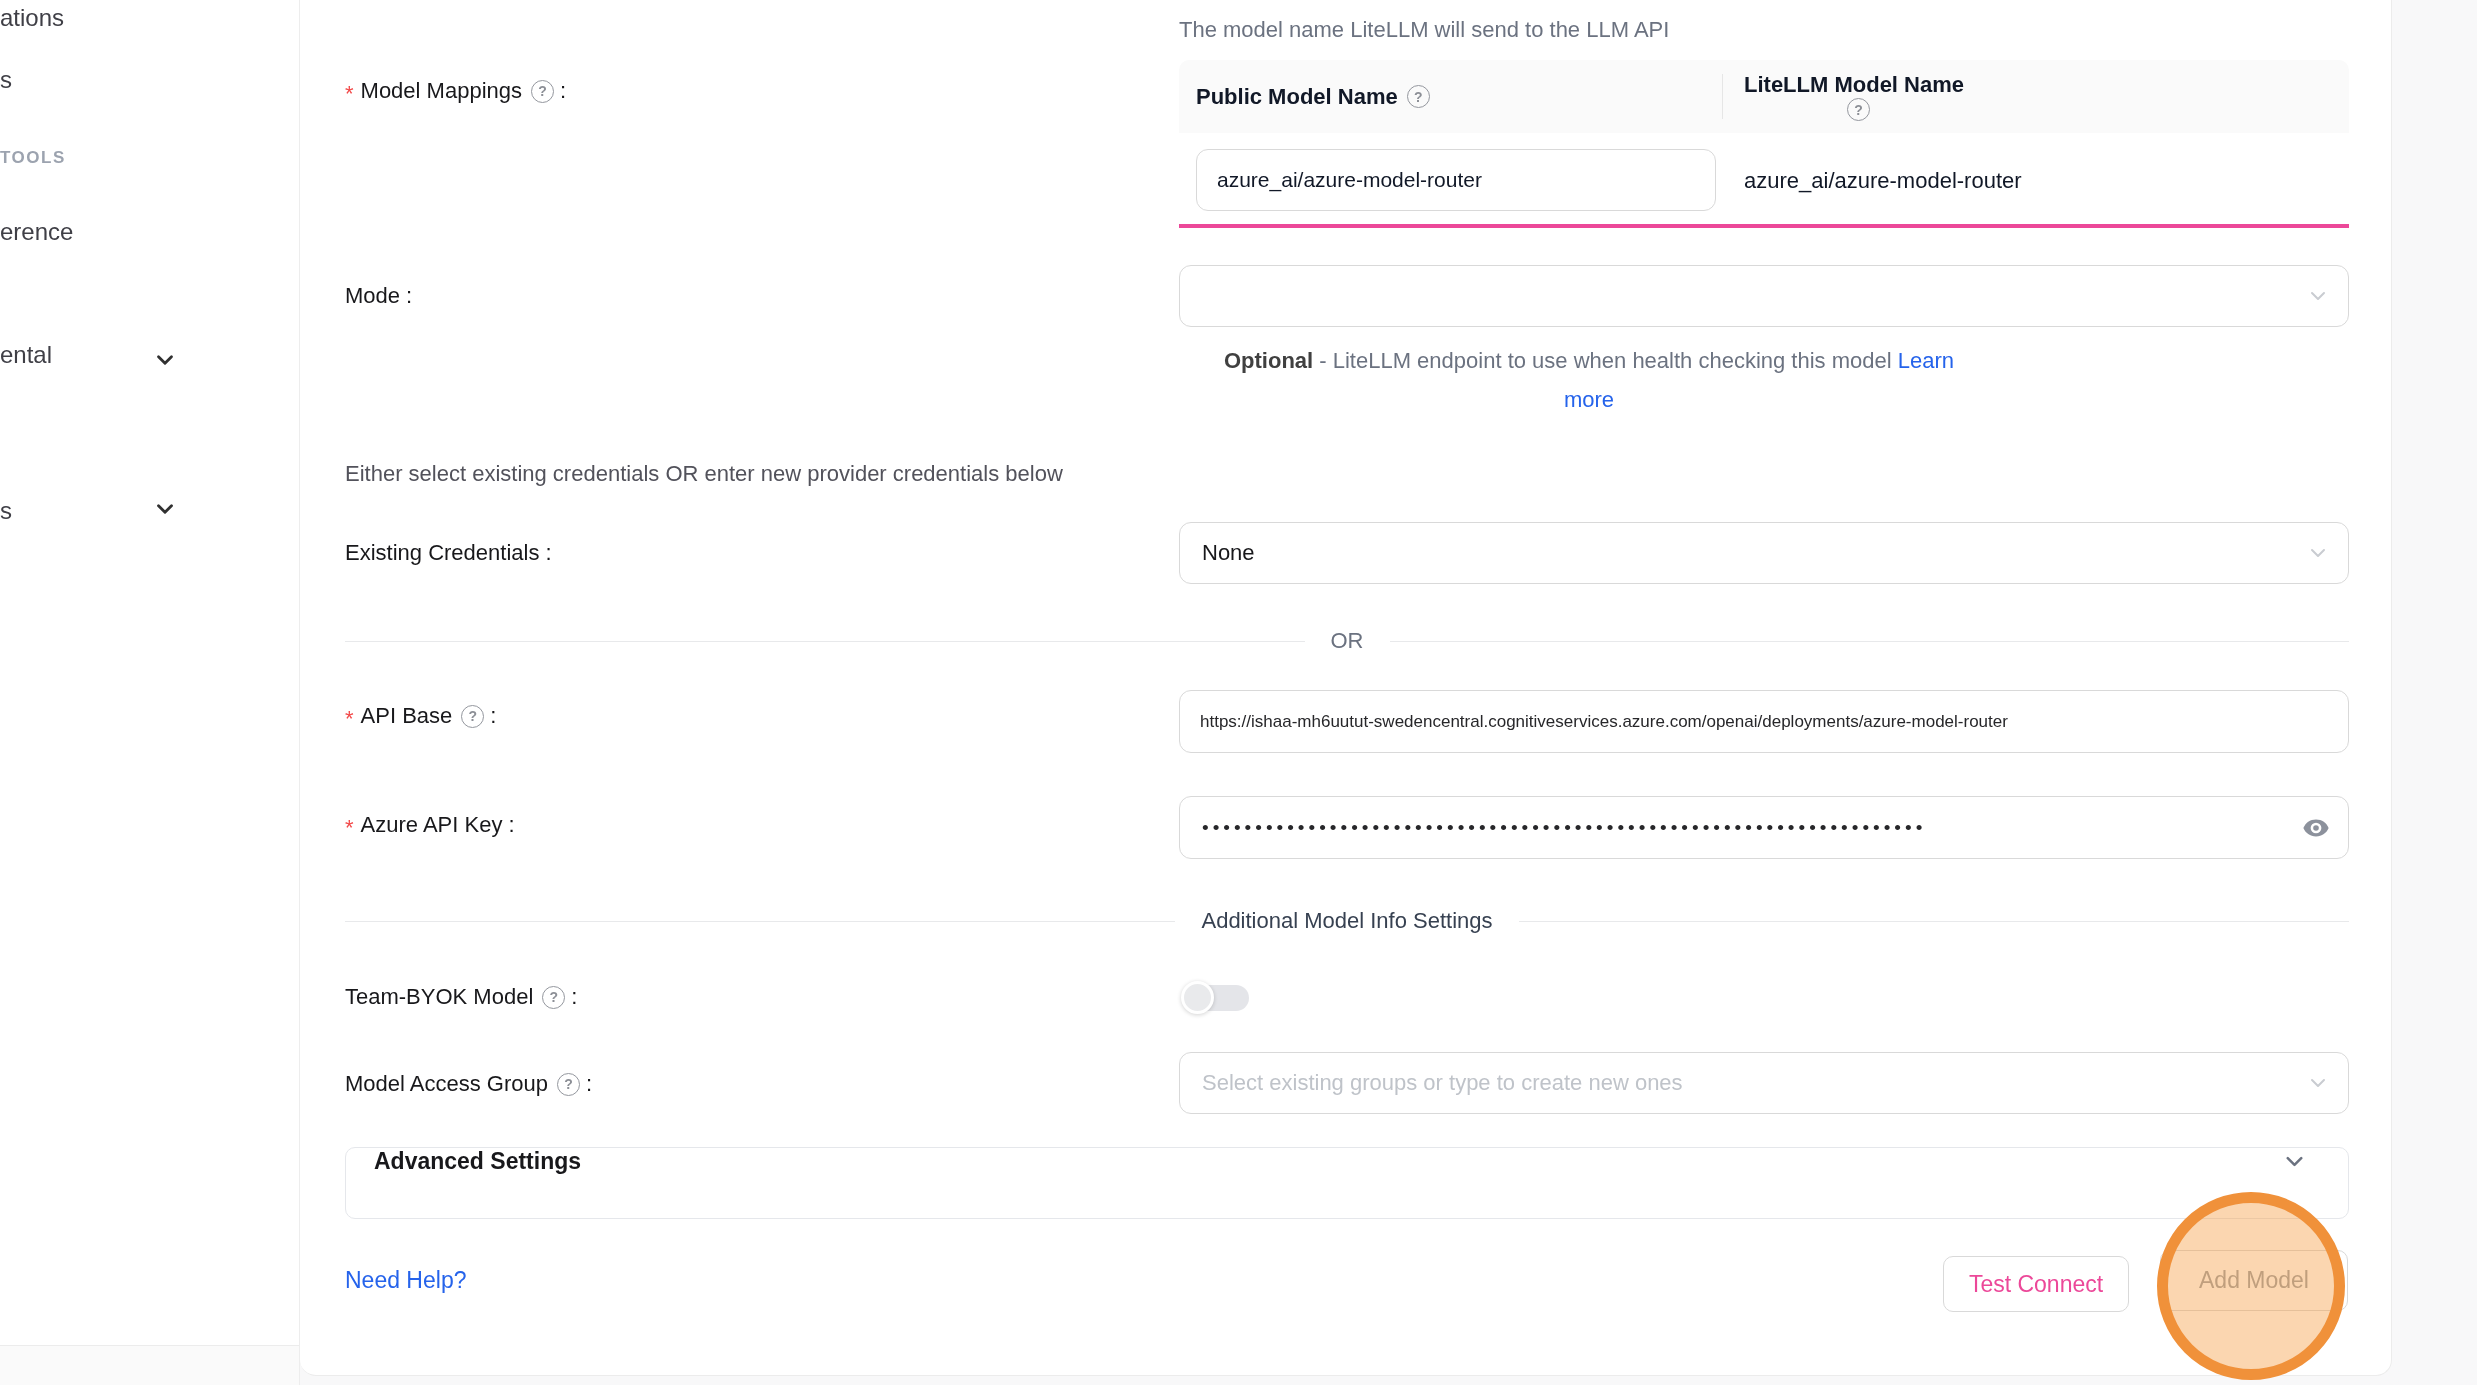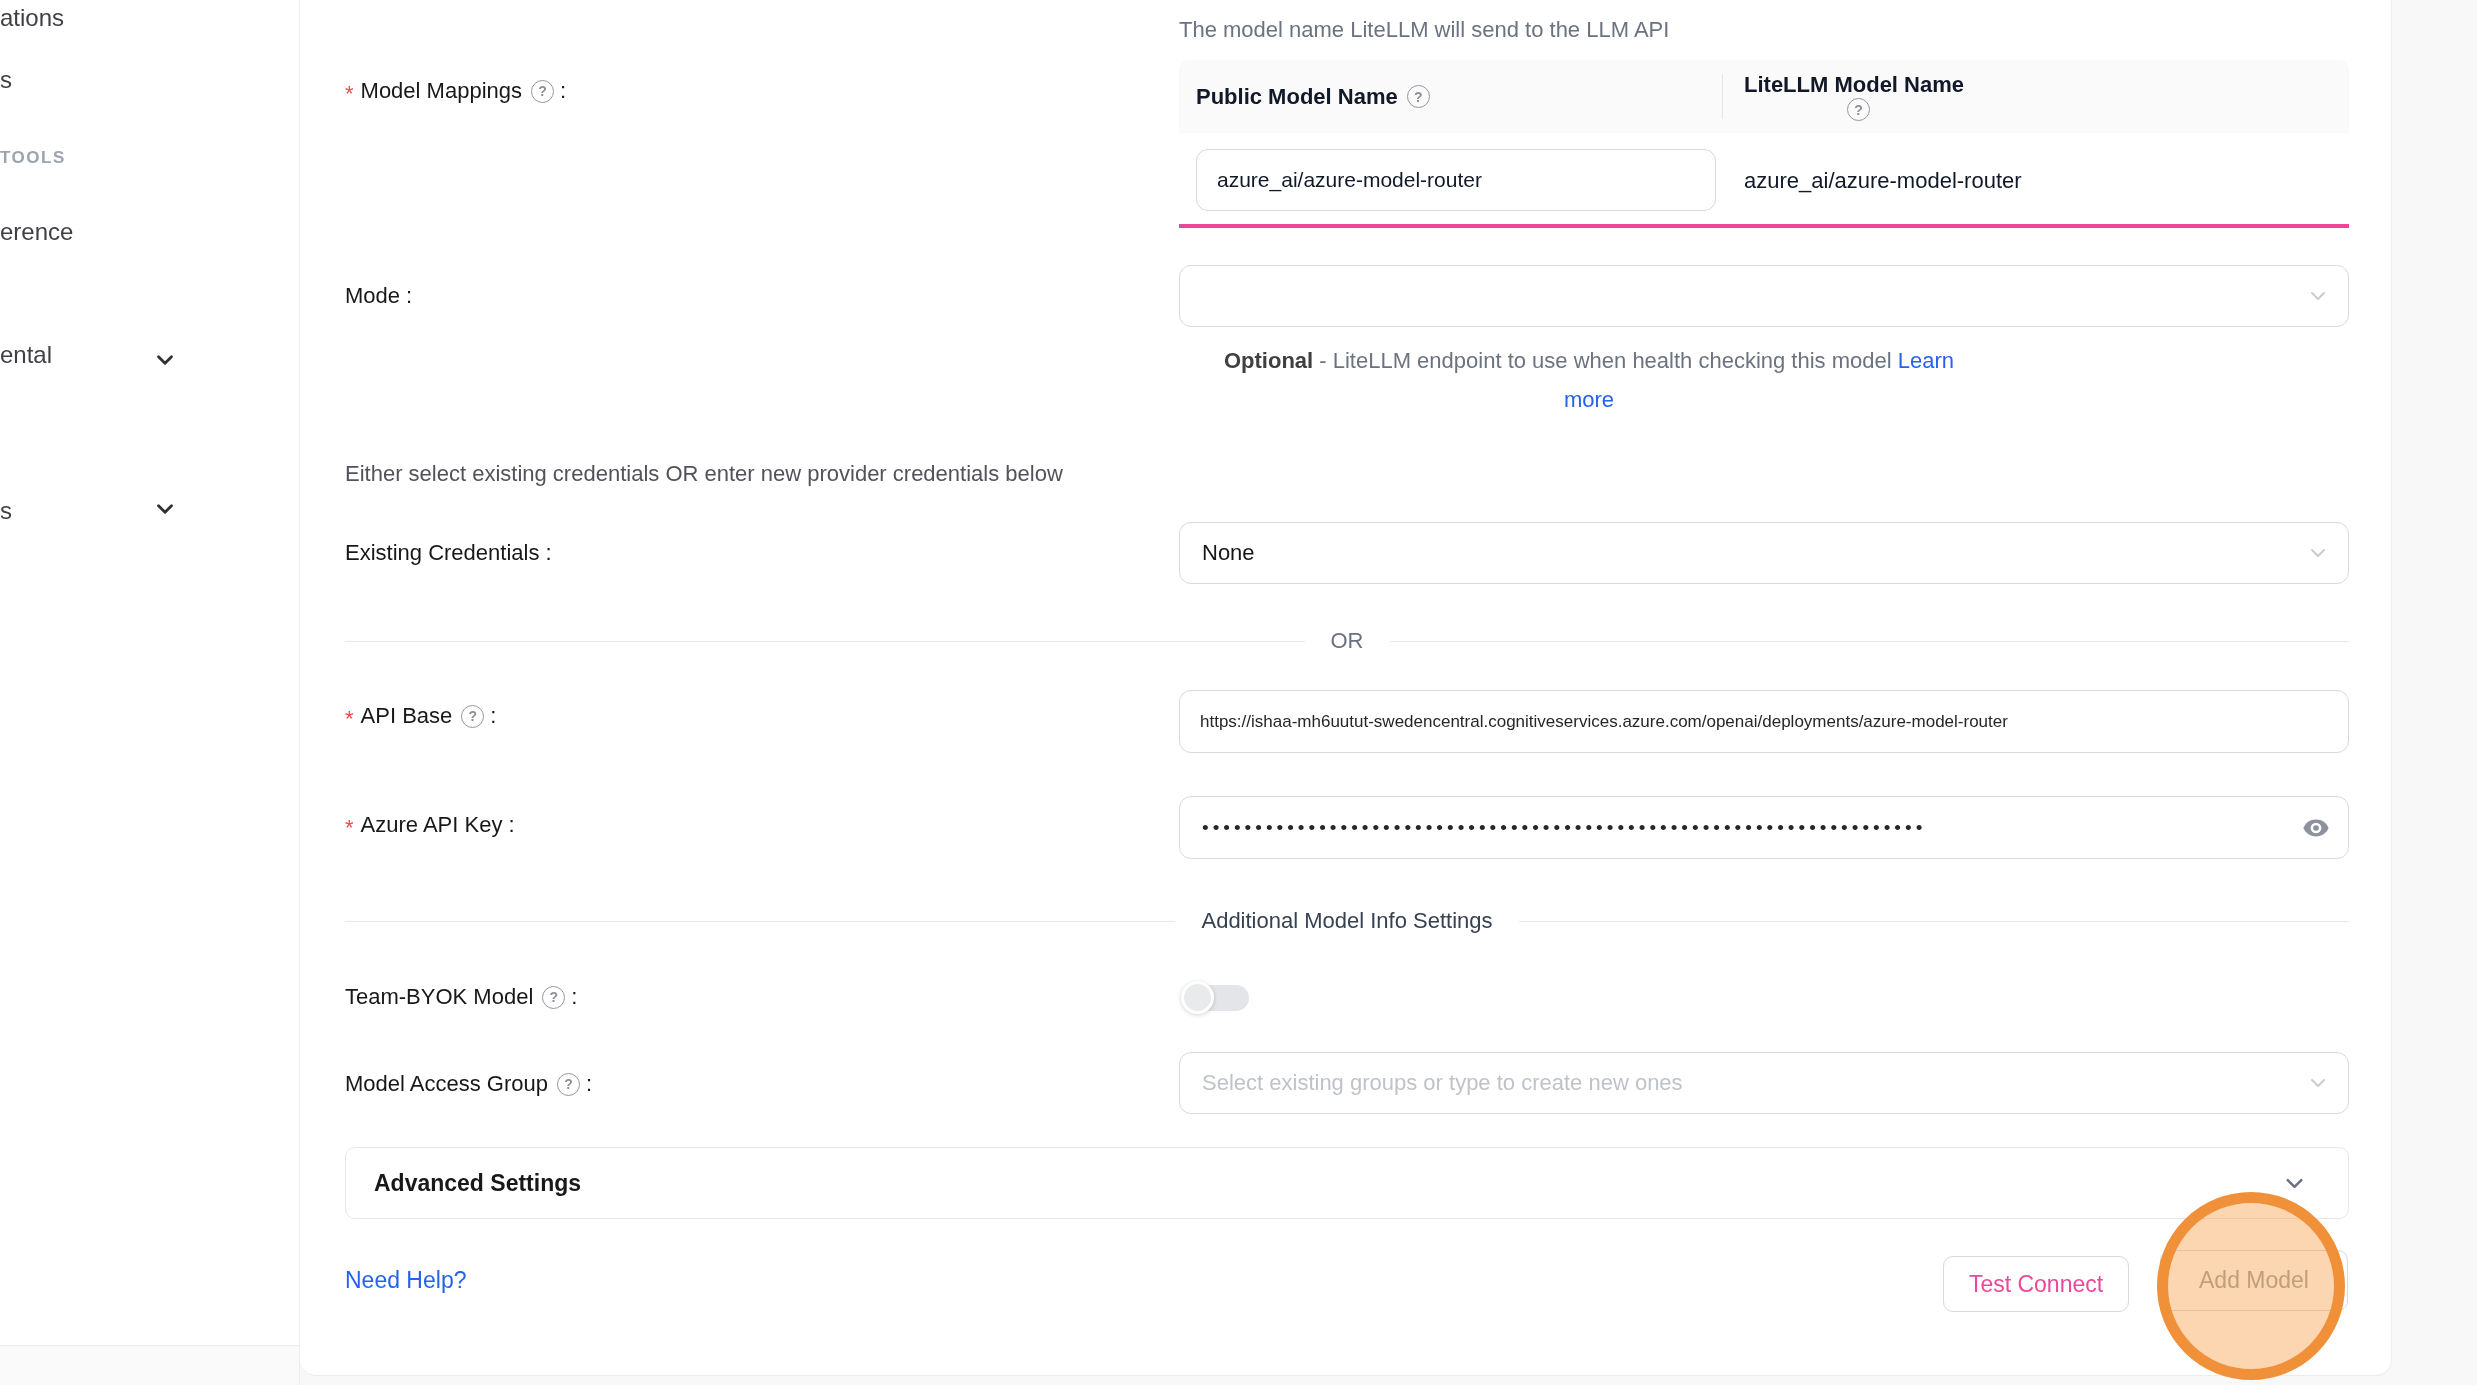--- a/index.html
+++ b/index.html
@@ -78,21 +78,21 @@
   
   .toggle { position:absolute; left:881px; top:981px; width:68px; height:33px; cursor:pointer; }
   .toggle .pill { position:absolute; left:8px; top:4px; width:60px; height:26px;
     border-radius:13px; background:#e4e5e9; }
   .toggle .knob { position:absolute; left:0; top:0; width:33px; height:33px; border-radius:50%;
     background:#e9eaec; border:3px solid #fff; box-shadow:0 1px 4px rgba(0,0,0,.18); }
 
   
   .adv { position:absolute; left:45px; top:1147px; width:2004px; height:72px;
     border:1px solid #e5e7eb; border-radius:10px; background:#fff; display:flex;
-    align-items:center; padding:0 40px 0 28px; cursor:pointer; }
+    padding:0 40px 0 28px; cursor:pointer; }
   .adv .title { font-size:23px; font-weight:700; color:#18181b; flex:1; }
 
   
   .help-link { position:absolute; left:45px; top:1267px; font-size:23px; color:#2563eb;
     text-decoration:none; cursor:pointer; }
   .btn { position:absolute; display:flex; align-items:center; justify-content:center;
     background:#fff; border:1px solid #d9d9d9; border-radius:10px; font-size:23px; cursor:pointer;
     font-family:"Liberation Sans",sans-serif; }
   .btn-test { left:1643px; top:1256px; width:186px; height:56px; color:#ec4899; }
   .btn-add { left:1860px; top:1250px; width:188px; height:61px; color:#9aa0a8; }

